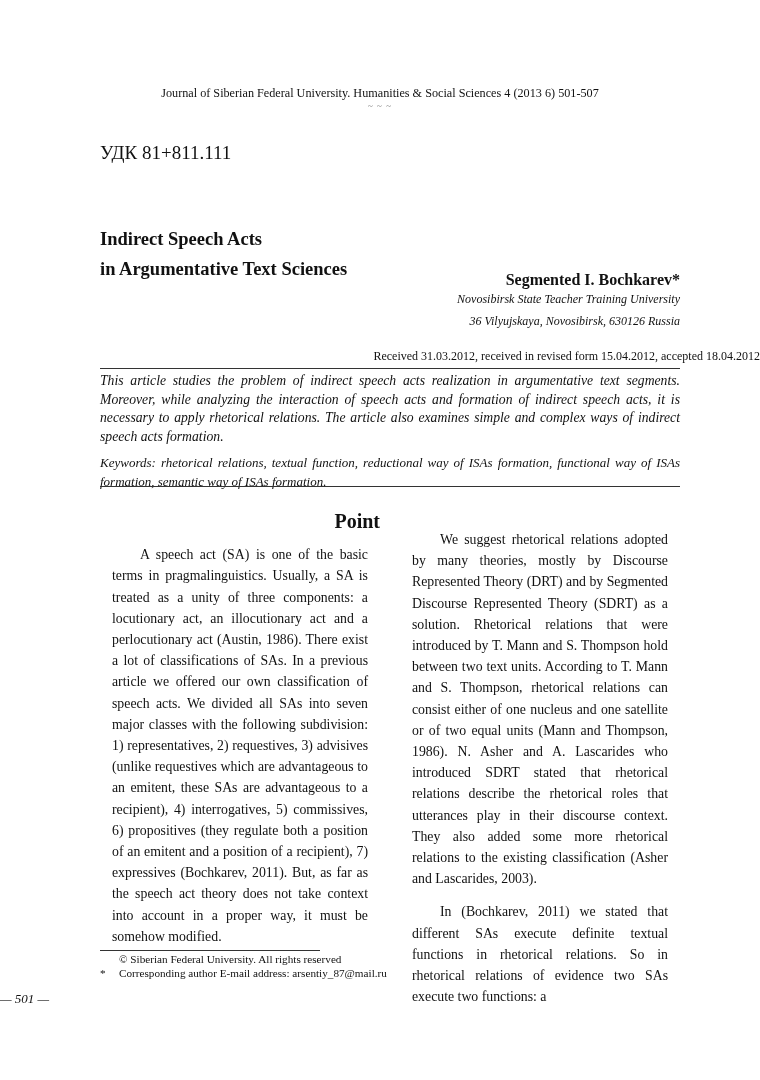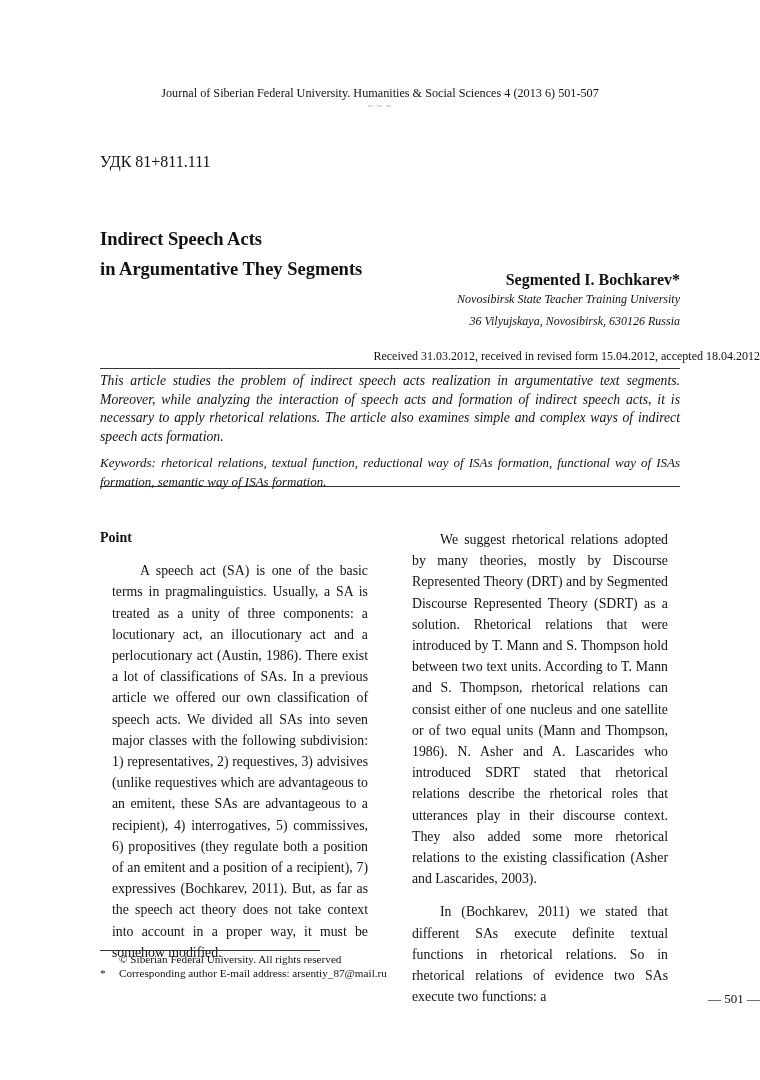--- a/index.html
+++ b/index.html
@@ -1,49 +1,49 @@
 <!DOCTYPE html>
 <html><head>
 <meta charset="utf-8">
 <style>
   html, body { margin:0; padding:0; background:#ffffff; }
   body { width:760px; height:1080px; position:relative; overflow:hidden;
          font-family:"Liberation Serif", serif; color:#111; }
   .abs { position:absolute; }
   .journal { left:0; width:760px; top:86px; text-align:center; font-size:12.2px; }
   .tilde { left:0; width:760px; top:101px; text-align:center; font-size:9px; color:#777; letter-spacing:1px; }
-  .udk { left:100px; top:153px; font-size:16px; }
+  .udk { left:100px; top:142px; font-size:19px; }
   .title { left:100px; top:196px; font-size:18.5px; font-weight:bold; line-height:30px;margin-top:28px; }
   .author { right:80px; top:271px; text-align:right; font-size:16px; font-weight:bold; }
   .affil { right:80px; top:288px; text-align:right; font-size:12px; font-style:italic; line-height:22px; }
   .received { left:0; width:760px; top:349px; text-align:right; font-size:12px; }
   .rule { left:100px; width:580px; height:0; border-top:1.3px solid #333; }
   .abstract { left:100px; width:580px; top:372px; font-size:13.7px; font-style:italic; text-align:justify; line-height:18.7px; }
   .keywords { left:100px; width:580px; top:454px; font-size:13px; font-style:italic; text-align:justify; line-height:18.7px; }
   .col { width:280px; font-size:13.8px; line-height:21.2px; text-align:justify; }
   .col p { margin:12px; text-indent:28px; }
   .col-left { left:100px; top:511px; }
   .col-right { left:400px; top:517px; }
-  .col-heading { text-align:left; font-weight:bold; font-size:14px; line-height:21.2px;margin-top:16px; }
+  .col-heading { text-align:right; font-weight:bold; font-size:20px; line-height:21.2px; }
   .fn-rule { left:100px; width:220px; top:950px; height:0; border-top:1px solid #333; }
   .fn { left:100px; font-size:11.2px; line-height:14px; }
   .fn .mark { display:inline-block; width:19px; }
-  .pagenum { left:0; width:760px; top:991px; text-align:right; font-size:13px; }
+  .pagenum { left:0; width:760px; top:991px; text-align:left; font-size:13px;font-style:italic; }
 </style>
 </head>
 <body>
 
 <div class="abs journal">Journal of  Siberian Federal University.  Humanities &amp; Social Sciences 4 (2013 6) 501-507</div>
 <div class="abs tilde">~ ~ ~</div>
 
 <div class="abs udk">УДК 81+811.111</div>
 
 <div class="abs title">
   <div>Indirect Speech Acts</div>
-  <div>in Argumentative They Segments</div>
+  <div>in Argumentative Text Sciences</div>
 </div>
 
 <div class="abs author">Segmented I. Bochkarev*</div>
 <div class="abs affil">
   <div>Novosibirsk State Teacher Training University</div>
   <div>36 Vilyujskaya, Novosibirsk, 630126 Russia</div>
 </div>
 
 <div class="abs received">Received 31.03.2012, received in revised form 15.04.2012, accepted 18.04.2012</div>
 <div class="abs rule" style="top:368px"></div>

